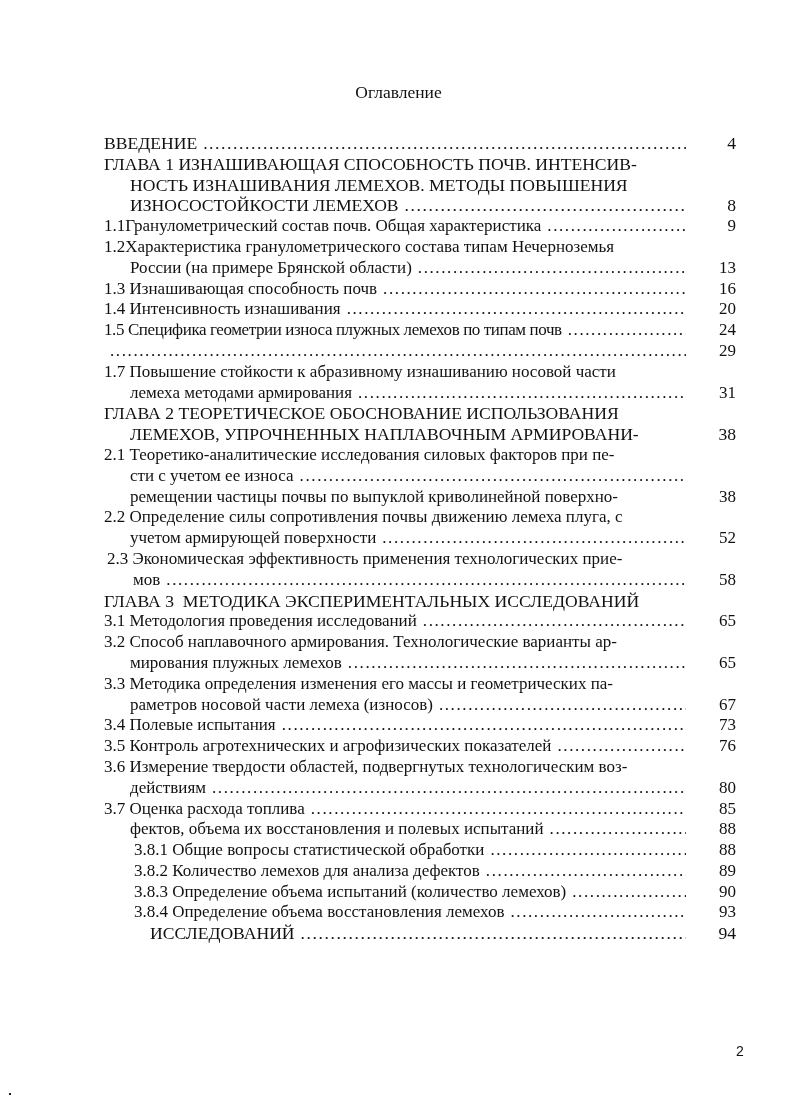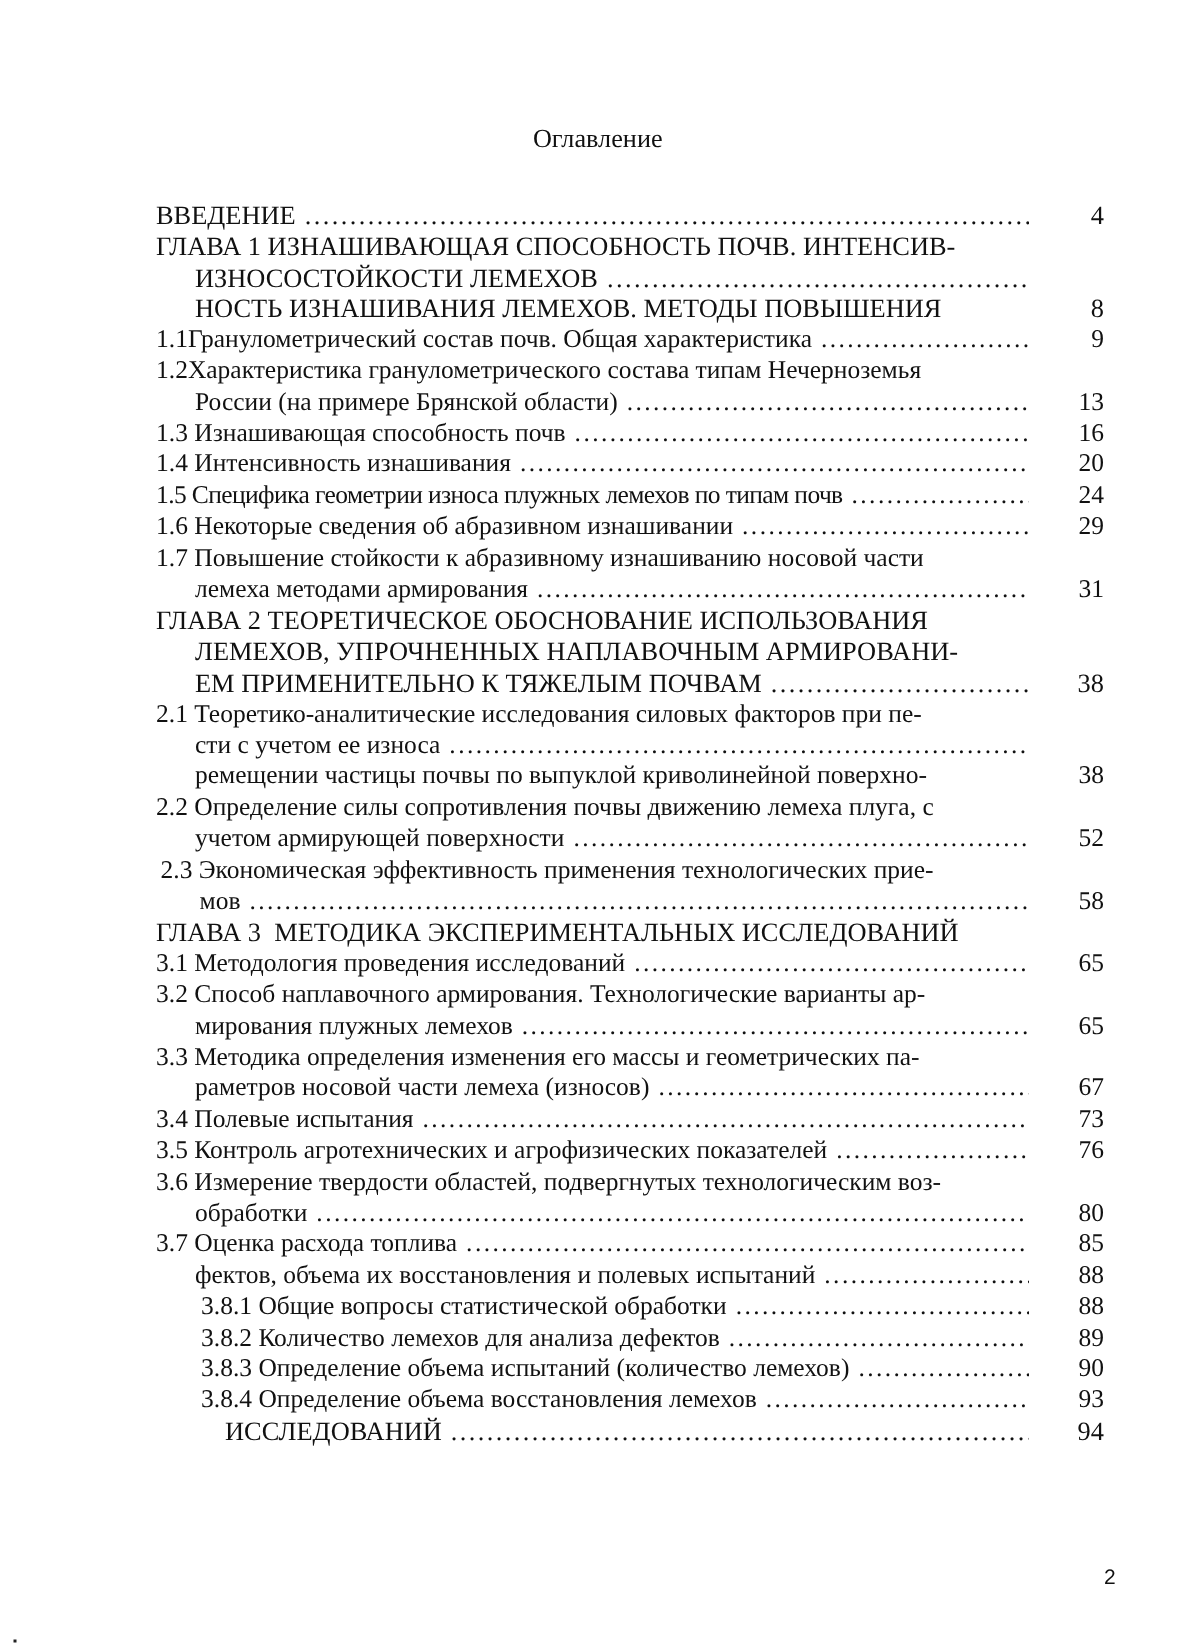--- a/index.html
+++ b/index.html
@@ -104,25 +104,25 @@
           <span class="lt">ВВЕДЕНИЕ</span>
           <span class="dots"></span>
         </span>
     </div>
     <div class="page">4</div>
   </div>
 
   <div class="row caps">
     <div class="text">
       <span class="line">ГЛАВА 1 ИЗНАШИВАЮЩАЯ СПОСОБНОСТЬ ПОЧВ. ИНТЕНСИВ-</span>
+      <span class="line indent">НОСТЬ ИЗНАШИВАНИЯ ЛЕМЕХОВ. МЕТОДЫ ПОВЫШЕНИЯ</span>
       <span class="line indent leader">
           <span class="lt">ИЗНОСОСТОЙКОСТИ ЛЕМЕХОВ</span>
           <span class="dots"></span>
         </span>
-      <span class="line indent">НОСТЬ ИЗНАШИВАНИЯ ЛЕМЕХОВ. МЕТОДЫ ПОВЫШЕНИЯ</span>
     </div>
     <div class="page">8</div>
   </div>
 
   <div class="row">
     <div class="text">
       <span class="line leader">
           <span class="lt">1.1Гранулометрический состав почв. Общая характеристика</span>
           <span class="dots"></span>
         </span>
@@ -167,21 +167,20 @@
           <span class="lt">1.5 Специфика геометрии износа плужных лемехов по типам почв</span>
           <span class="dots"></span>
         </span>
     </div>
     <div class="page">24</div>
   </div>
 
   <div class="row">
     <div class="text">
       <span class="line leader">
-          <span class="lt">1.6 Некоторые сведения об абразивном изнашивании</span>
           <span class="dots"></span>
         </span>
     </div>
     <div class="page">29</div>
   </div>
 
   <div class="row">
     <div class="text">
       <span class="line">1.7 Повышение стойкости к абразивному изнашиванию носовой части</span>
       <span class="line indent leader">
@@ -189,24 +188,20 @@
           <span class="dots"></span>
         </span>
     </div>
     <div class="page">31</div>
   </div>
 
   <div class="row caps">
     <div class="text">
       <span class="line">ГЛАВА 2 ТЕОРЕТИЧЕСКОЕ ОБОСНОВАНИЕ ИСПОЛЬЗОВАНИЯ</span>
       <span class="line indent">ЛЕМЕХОВ, УПРОЧНЕННЫХ НАПЛАВОЧНЫМ АРМИРОВАНИ-</span>
-      <span class="line indent leader">
-          <span class="lt">ЕМ ПРИМЕНИТЕЛЬНО К ТЯЖЕЛЫМ ПОЧВАМ</span>
-          <span class="dots"></span>
-        </span>
     </div>
     <div class="page">38</div>
   </div>
 
   <div class="row">
     <div class="text">
       <span class="line">2.1 Теоретико-аналитические исследования силовых факторов при пе-</span>
       <span class="line indent leader">
           <span class="lt">сти с учетом ее износа</span>
           <span class="dots"></span>
@@ -293,21 +288,21 @@
           <span class="dots"></span>
         </span>
     </div>
     <div class="page">76</div>
   </div>
 
   <div class="row">
     <div class="text">
       <span class="line">3.6 Измерение твердости областей, подвергнутых технологическим воз-</span>
       <span class="line indent leader">
-          <span class="lt">обработки</span>
+          <span class="lt">действиям</span>
           <span class="dots"></span>
         </span>
     </div>
     <div class="page">80</div>
   </div>
 
   <div class="row">
     <div class="text">
       <span class="line leader">
           <span class="lt">3.7 Оценка расхода топлива</span>

